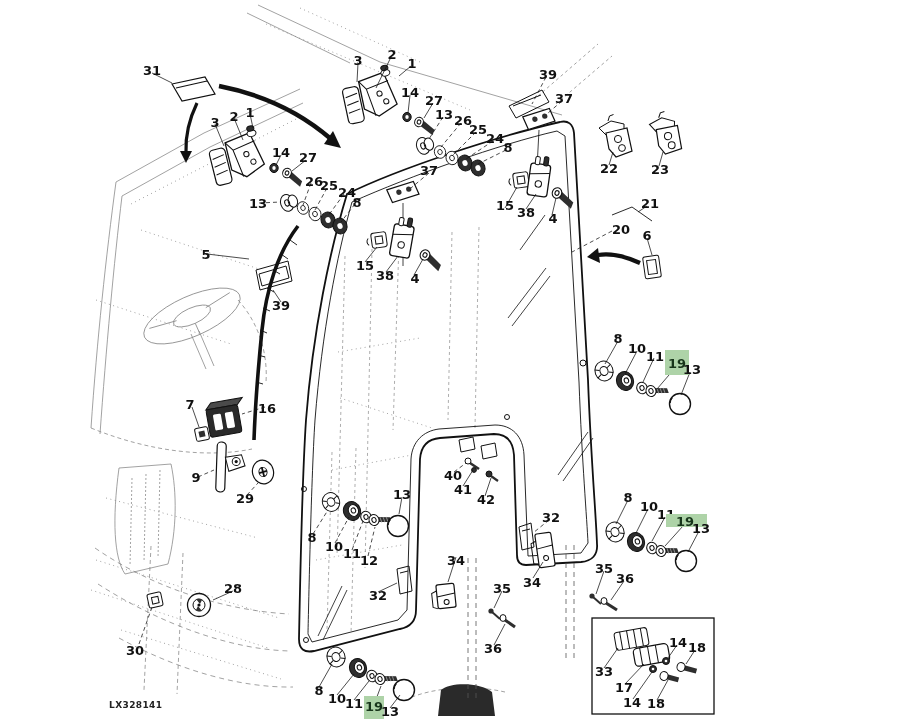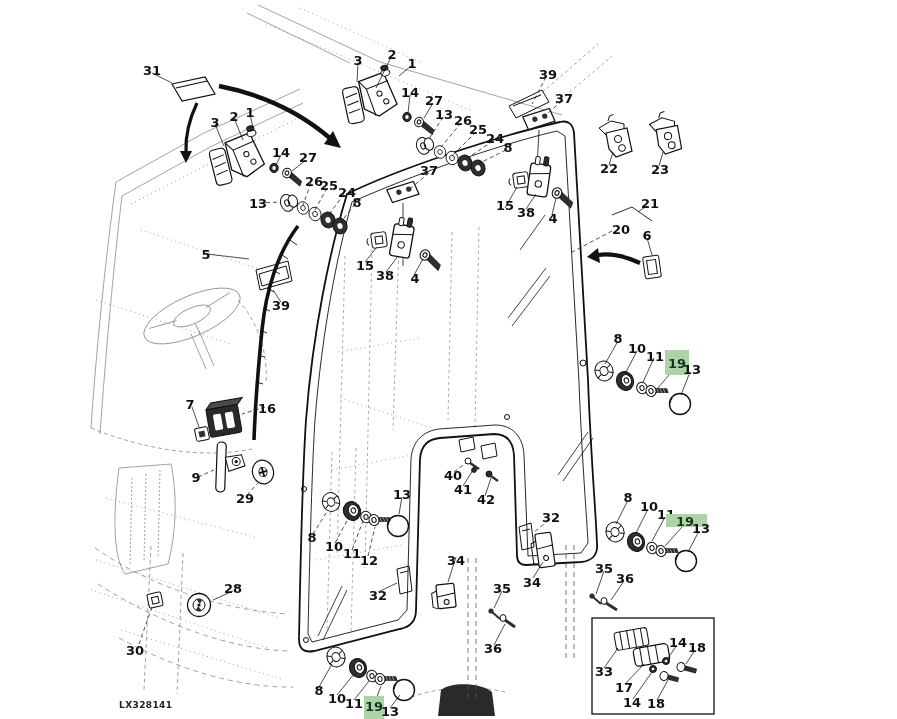--- a/index.html
+++ b/index.html
@@ -1,21 +1,21 @@
 <!DOCTYPE html>
 <html><head>
 <meta charset="utf-8">
 <style>
   html,body{margin:0;padding:0;background:#fff;}
   #stage{position:relative;width:897px;height:719px;background:#fff;overflow:hidden;
          font-family:"DejaVu Sans","Liberation Sans",sans-serif;}
   svg{position:absolute;left:0;top:0;}
   .part-label{font:bold 13px "DejaVu Sans",sans-serif;fill:#111;text-anchor:middle;cursor:pointer;}
   .part-label.hl{fill:#17351a;}
-  #image-code{position:absolute;left:119px;top:700px;font:bold 9px "DejaVu Sans",sans-serif;
+  #image-code{position:absolute;left:109px;top:700px;font:bold 9px "DejaVu Sans",sans-serif;
               color:#222;letter-spacing:0.4px;}
   .ln{stroke:#111;fill:none;}
   .cab{stroke:#8a8a8a;fill:none;stroke-width:0.8;}
 </style>
 </head>
 <body>
 
 <div id="stage">
 <svg width="897" height="719" viewBox="0 0 897 719">
 

